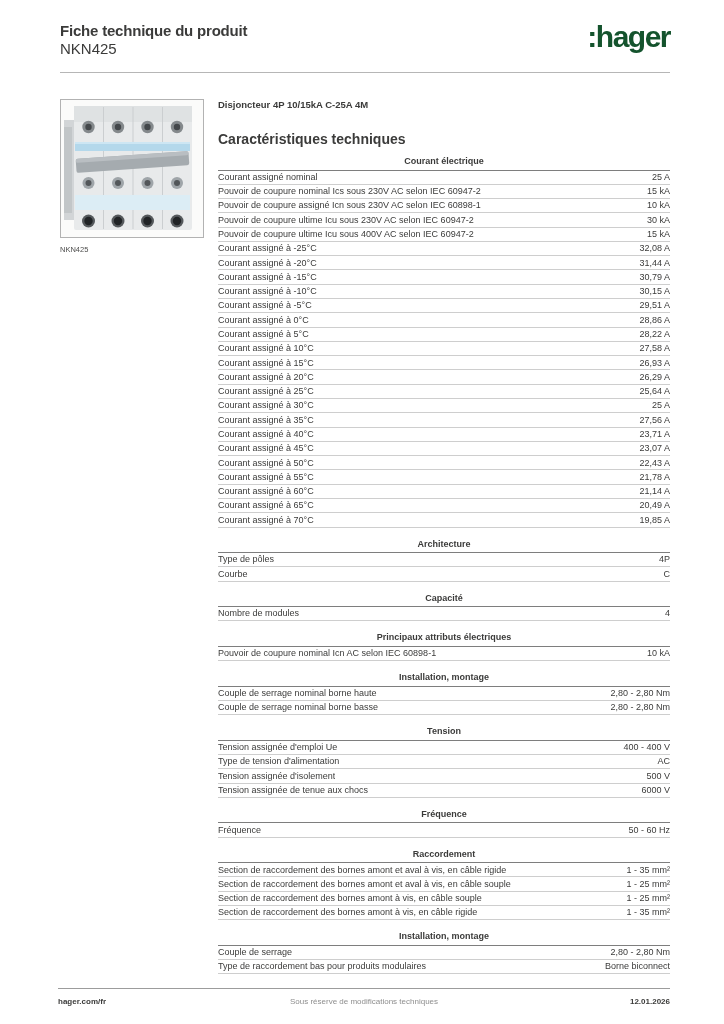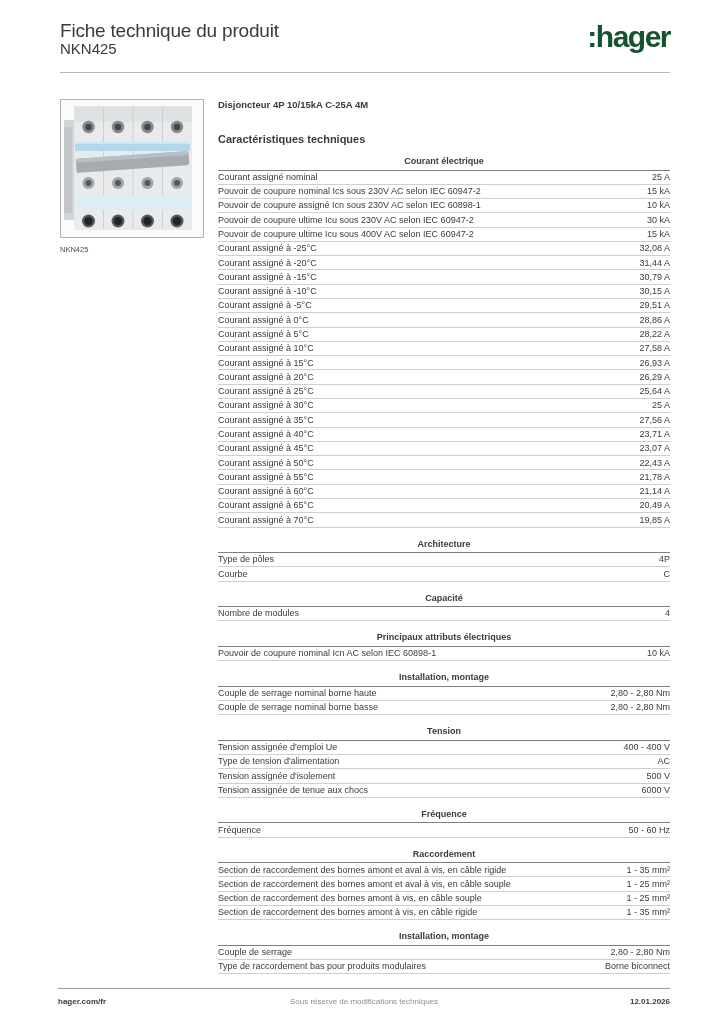--- a/index.html
+++ b/index.html
@@ -4,40 +4,40 @@
 <style>
   * { margin:0; padding:0; box-sizing:border-box; }
   html,body { background:#ffffff; }
   body { font-family:"Liberation Sans", sans-serif; color:#3b3b3a; }
   .page {
     position:relative; width:724px; height:1024px; margin:0 auto;
     background:#ffffff; overflow:hidden;
   }
   
   .header { position:relative; padding:22px 54px 0 60px; }
-  .header-title { font-size:19px; font-weight:normal; line-height:18px; letter-spacing:-0.2px; }
+  .header-title { font-size:15px; font-weight:bold; line-height:18px; letter-spacing:-0.2px; }
   .header-sub { font-size:15px; font-weight:400; line-height:18px; }
   .logo {
     position:absolute; right:54px; top:22px;
     font-size:30px; font-weight:bold; letter-spacing:-1.5px; line-height:30px;
   }
   .header-rule { margin:14px 54px 0 60px; height:0; border:none; border-top:1px solid #b6b6b6; }
 
   
   .content { display:flex; margin:26px 54px 0 60px; }
   .left-col { width:144px; flex:none; }
   .image-box {
     width:144px; height:139px; border:1px solid #b2b2b2; background:#fcfcfb;
     display:flex; align-items:center; justify-content:center; overflow:hidden;
   }
   .image-caption { margin-top:7px; font-size:7.5px; color:#4c4c4b; }
 
   .right-col { flex:1; margin-left:14px; min-width:0; }
   .product-title { font-size:9.5px; font-weight:bold; line-height:11px; }
-  .char-heading { margin-top:24px; font-size:11px; font-weight:bold; line-height:11px; }
+  .char-heading { margin-top:24px; font-size:14px; font-weight:bold; line-height:11px; }
 
   .spec-section { margin-top:12px; }
   .section-title {
     font-size:9px; font-weight:bold; line-height:9.5px;
     padding-bottom:3px; border-bottom:1px solid #7e7e7e;text-align:center;
   }
   .spec-row {
     display:flex; justify-content:space-between; align-items:baseline;
     font-size:9px; line-height:9px;
     padding:2.4px 0 1.9px 0;

